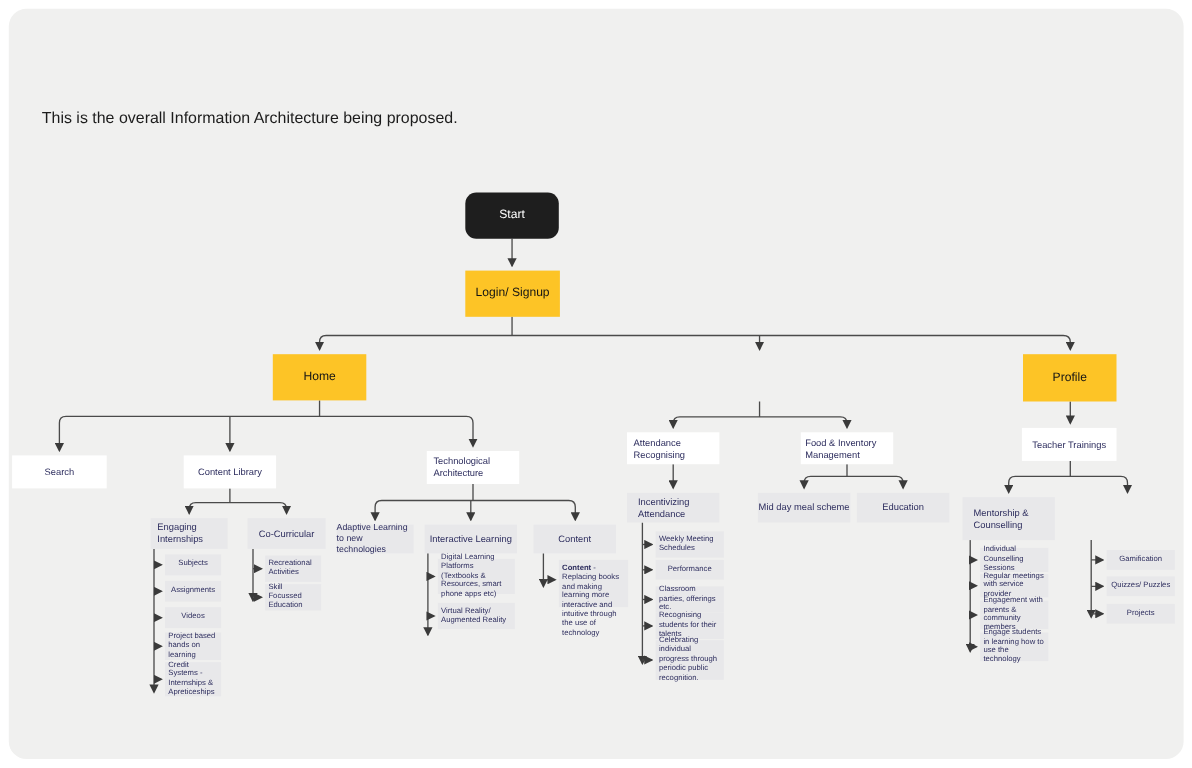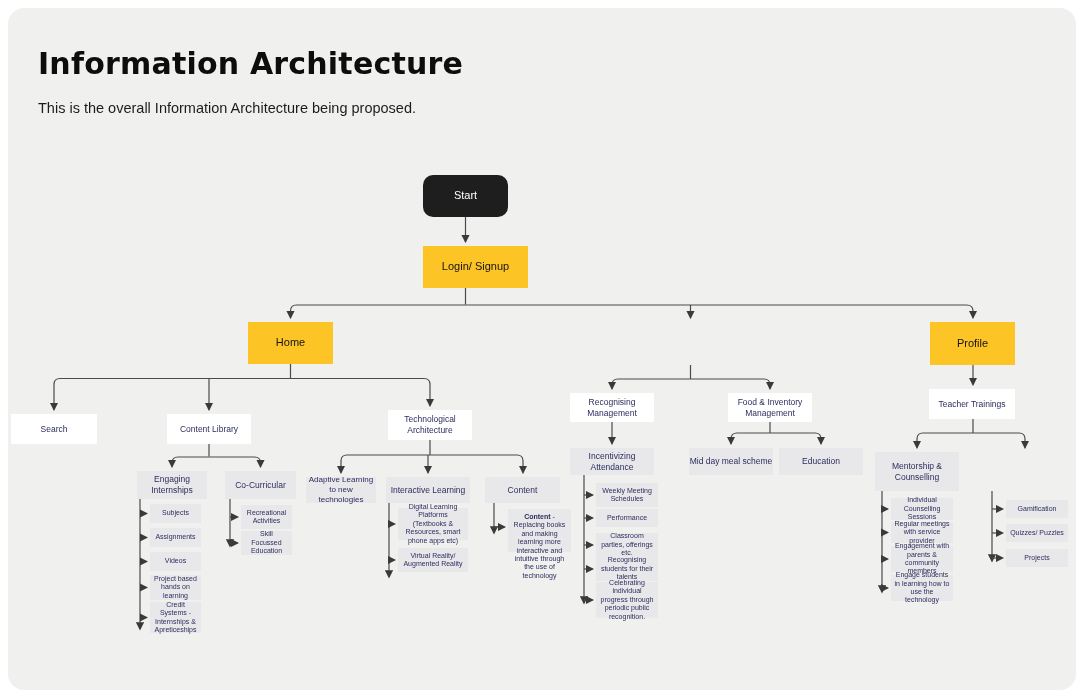--- a/index.html
+++ b/index.html
@@ -14,34 +14,33 @@
     --text-black:#141414;
   }
   *{box-sizing:border-box;margin:0;padding:0}
   html,body{width:1084px;height:698px;background:var(--page-bg);font-family:"Liberation Sans",sans-serif;overflow:hidden}
   .stage{position:relative;width:1084px;height:698px;background:var(--page-bg)}
   .canvas{position:absolute;left:8px;top:8px;width:1068px;height:682px;background:var(--canvas-bg);border-radius:16px}
   .page-title{position:absolute;left:38px;top:46px;font-size:30px;font-weight:800;letter-spacing:.2px;color:#0D0D0D;font-family:"DejaVu Sans","Liberation Sans",sans-serif}
   .page-subtitle{position:absolute;left:38px;top:100px;font-size:14.5px;color:#1C1C1C}
   .diagram{position:absolute;left:0;top:0;width:1084px;height:698px}
   svg.wires{position:absolute;left:0;top:0;width:1084px;height:698px;pointer-events:none}
-  .node{position:absolute;display:flex;align-items:center;justify-content:center;text-align:center;line-height:1.25;color:var(--text-navy)}
+  .node{position:absolute;display:flex;align-items:center;justify-content:center;line-height:1.25;color:var(--text-navy)}
   .n-black{background:var(--node-dark);color:#FFFFFF;border-radius:10px;font-size:11px}
   .n-yellow{background:var(--accent-yellow);color:var(--text-black);font-size:11px}
   .n-white{background:var(--node-white);font-size:8.5px}
   .n-gray{background:var(--node-gray);font-size:8.5px}
   .n-leaf{background:var(--node-gray);font-size:7px;line-height:1.2;padding:2px 3px}
   .n-leaf b{font-weight:700}
 </style>
 </head>
 <body>
 
 <div class="stage">
   <div class="canvas"></div>
-  <h1 class="page-title">Information Architecture</h1>
   <p class="page-subtitle">This is the overall Information Architecture being proposed.</p>
 
   <div class="diagram">
 
     <svg class="wires" viewBox="0 0 1084 698">
       <defs>
         <marker id="arr" viewBox="0 0 8 8" refX="6.5" refY="4" markerWidth="7" markerHeight="7" orient="auto-start-reverse">
           <path d="M0,0 L8,4 L0,8 z" fill="#3A3A3A"></path>
         </marker>
       </defs>
@@ -109,21 +108,21 @@
         <path d="M882,588 H887.5" marker-end="url(#arr)"></path>
 
         <path d="M992,491 V561" marker-end="url(#arr)"></path>
         <path d="M992,509 H1002.5" marker-end="url(#arr)"></path>
         <path d="M992,533 H1002.5" marker-end="url(#arr)"></path>
         <path d="M992,558 H1002.5" marker-end="url(#arr)"></path>
       </g>
     </svg>
 
     <div class="node n-black" style="left:423px;top:175px;width:85px;height:42px">Start</div>
-    <div class="node n-yellow" style="left:423px;top:246px;width:105px;height:42px">Login/ Signup</div>
+    <div class="node n-yellow" style="left:423px;top:246px;width:86px;height:42px">Login/ Signup</div>
 
     <div class="node n-yellow" style="left:248px;top:322px;width:85px;height:42px">Home</div>
     <div class="node n-yellow" style="left:930px;top:322px;width:85px;height:43px">Profile</div>
 
     <div class="node n-white" style="left:11px;top:414px;width:86px;height:30px">Search</div>
     <div class="node n-white" style="left:167px;top:414px;width:84px;height:30px">Content Library</div>
     <div class="node n-white" style="left:388px;top:410px;width:84px;height:30px;padding:0 6px">Technological Architecture</div>
 
     <div class="node n-gray" style="left:137px;top:471px;width:70px;height:28px;padding:0 6px">Engaging Internships</div>
     <div class="node n-gray" style="left:225px;top:471px;width:71px;height:28px">Co-Curricular</div>
@@ -138,21 +137,21 @@
     <div class="node n-leaf" style="left:150px;top:602px;width:51px;height:31px">Credit Systems - Internships &amp; Apreticeships</div>
 
     <div class="node n-leaf" style="left:241px;top:505px;width:51px;height:24px">Recreational Activities</div>
     <div class="node n-leaf" style="left:241px;top:531px;width:51px;height:24px">Skill Focussed Education</div>
 
     <div class="node n-leaf" style="left:398px;top:508px;width:70px;height:32px">Digital Learning Platforms (Textbooks &amp; Resources, smart phone apps etc)</div>
     <div class="node n-leaf" style="left:398px;top:548px;width:70px;height:24px">Virtual Reality/ Augmented Reality</div>
 
     <div class="node n-leaf" style="left:508px;top:509px;width:63px;height:43px;display:block;padding:4px 3px"><b>Content</b><span> - Replacing books and making learning more interactive and intuitive through the use of technology</span></div>
 
-    <div class="node n-white" style="left:570px;top:393px;width:84px;height:29px;padding:0 6px">Recognising Management</div>
+    <div class="node n-white" style="left:570px;top:393px;width:84px;height:29px;padding:0 6px">Attendance Recognising</div>
     <div class="node n-white" style="left:728px;top:393px;width:84px;height:29px;padding:0 4px">Food &amp; Inventory Management</div>
     <div class="node n-gray" style="left:570px;top:448px;width:84px;height:27px;padding:0 10px">Incentivizing Attendance</div>
     <div class="node n-gray" style="left:689px;top:448px;width:84px;height:27px">Mid day meal scheme</div>
     <div class="node n-gray" style="left:779px;top:448px;width:84px;height:27px">Education</div>
 
     <div class="node n-leaf" style="left:596px;top:483px;width:62px;height:24px">Weekly Meeting Schedules</div>
     <div class="node n-leaf" style="left:596px;top:509px;width:62px;height:18px">Performance</div>
     <div class="node n-leaf" style="left:596px;top:533px;width:62px;height:24px">Classroom parties, offerings etc.</div>
     <div class="node n-leaf" style="left:596px;top:557px;width:62px;height:24px">Recognising students for their talents</div>
     <div class="node n-leaf" style="left:596px;top:582px;width:62px;height:36px">Celebrating individual progress through periodic public recognition.</div>

